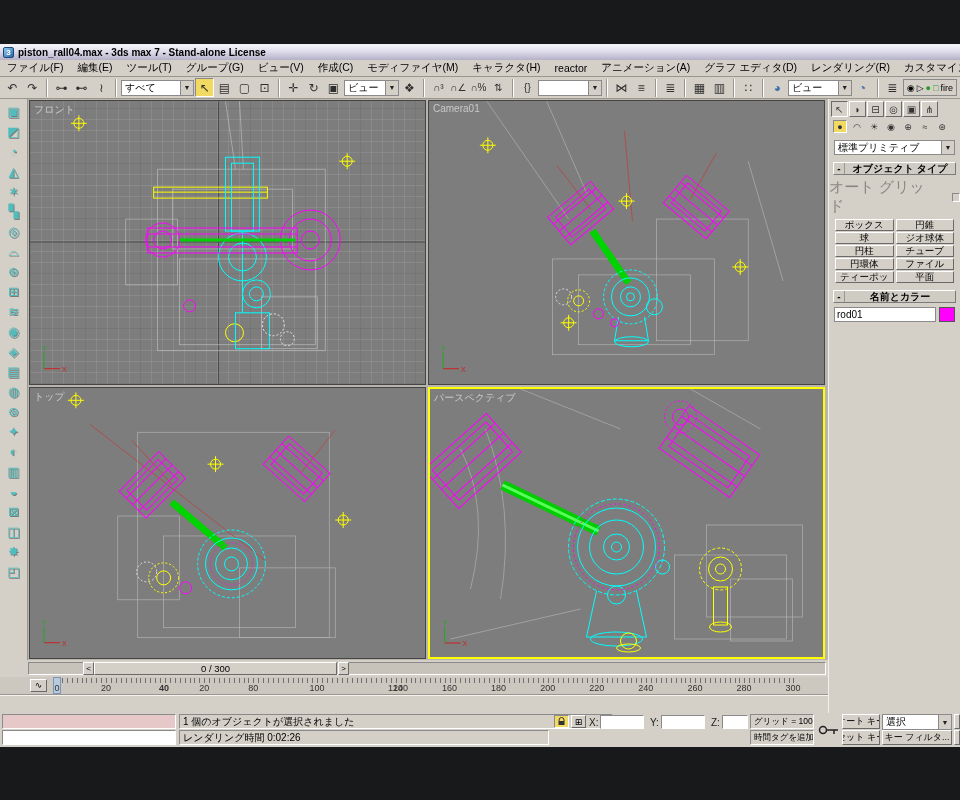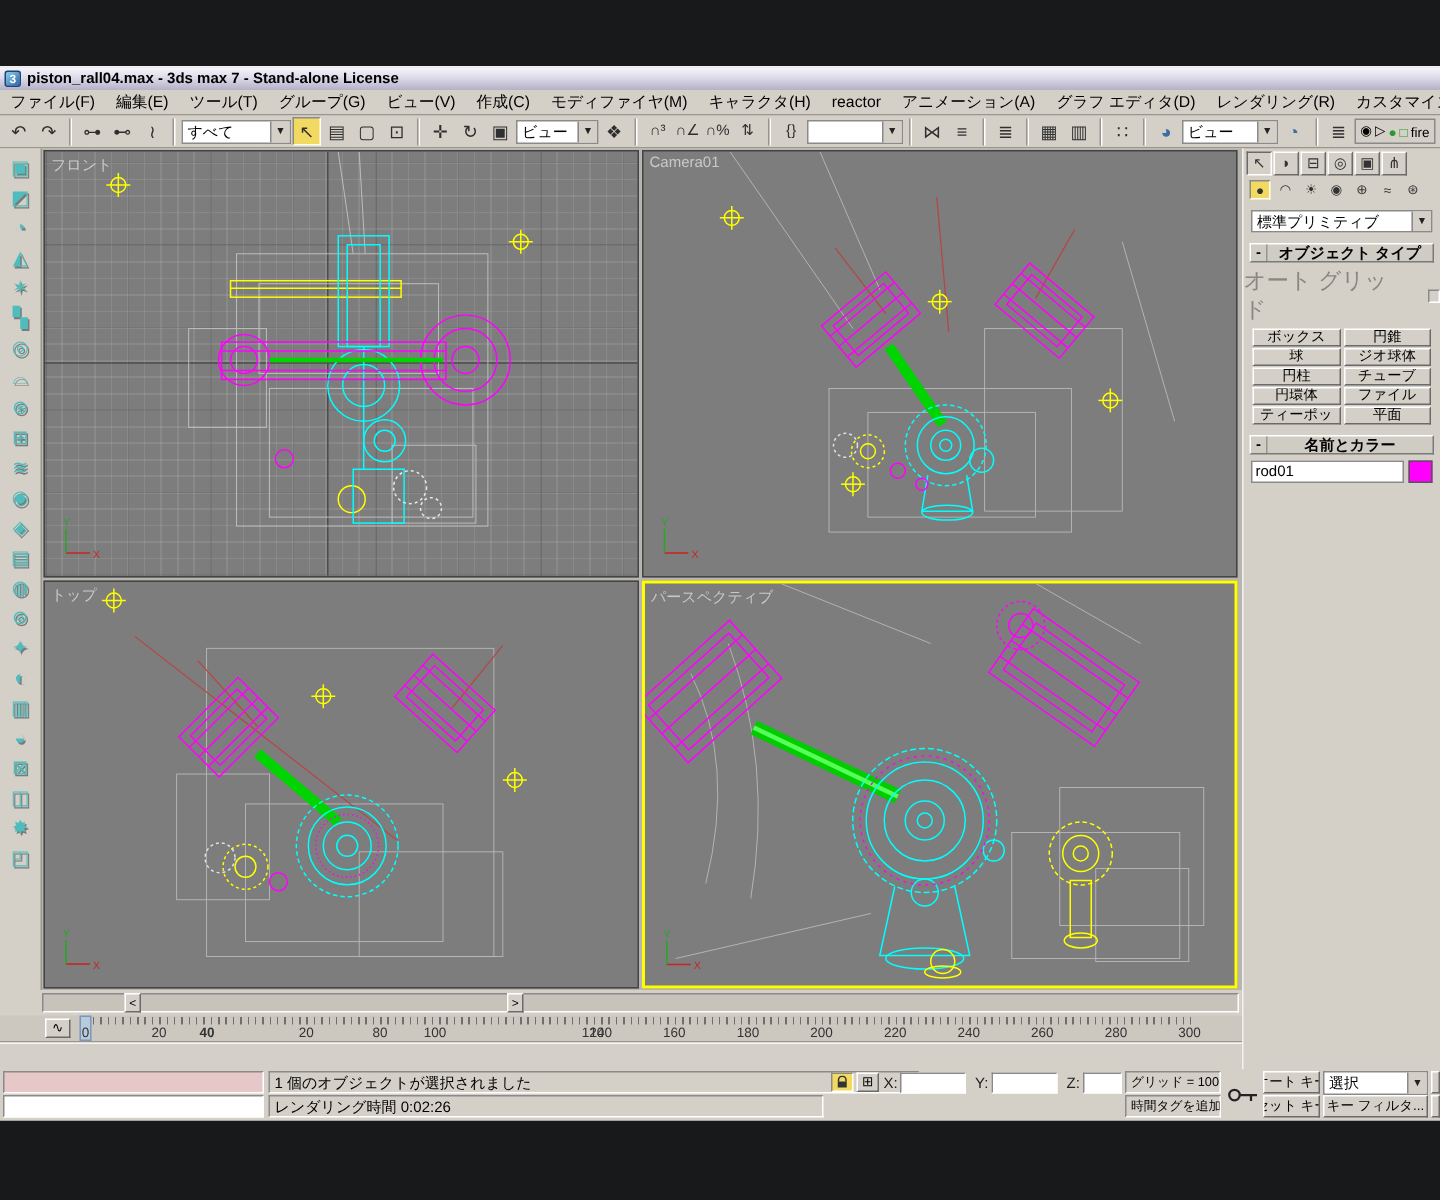--- a/index.html
+++ b/index.html
@@ -523,34 +523,35 @@
     </div>
     <div class="name-row">
       <span class="name-input">rod01</span>
       <span class="swatch" style="background: rgb(255, 0, 255);"></span>
     </div>
   </div>
 
   <div class="timeslider-row">
     <div class="ts-track"></div>
     <div class="ts-btn" style="left:83px">&lt;</div>
+    <div class="ts-handle">0 / 300</div>
     <div class="ts-btn" style="left:338px">&gt;</div>
   </div>
 
   <div class="ruler-row">
     <div class="mce-btn">∿</div>
     <div class="ruler-ticks"></div>
     <div class="frame-marker"></div>
     <div style="position:absolute;left:0;top:0;width:828px;height:18px">
         <span class="tick" style="left: 57px;">0</span>
         <span class="tick" style="left: 106.07px;">20</span>
-        <span class="tick" style="left: 138px; font-weight: bold;">40</span>
+        <span class="tick" style="left: 164px; font-weight: bold;">40</span>
         <span class="tick" style="left: 204.21px;">20</span>
         <span class="tick" style="left: 253.28px;">80</span>
-        <span class="tick" style="left: 290px;">100</span>
+        <span class="tick" style="left: 317px;">100</span>
         <span class="tick" style="left: 351.42px; margin-left: 44px;">120</span>
         <span class="tick" style="left: 400.49px;">140</span>
         <span class="tick" style="left: 449.56px;">160</span>
         <span class="tick" style="left: 498.63px;">180</span>
         <span class="tick" style="left: 547.7px;">200</span>
         <span class="tick" style="left: 596.77px;">220</span>
         <span class="tick" style="left: 645.84px;">240</span>
         <span class="tick" style="left: 694.91px;">260</span>
         <span class="tick" style="left: 743.98px;">280</span>
         <span class="tick" style="left: 793.05px;">300</span>

